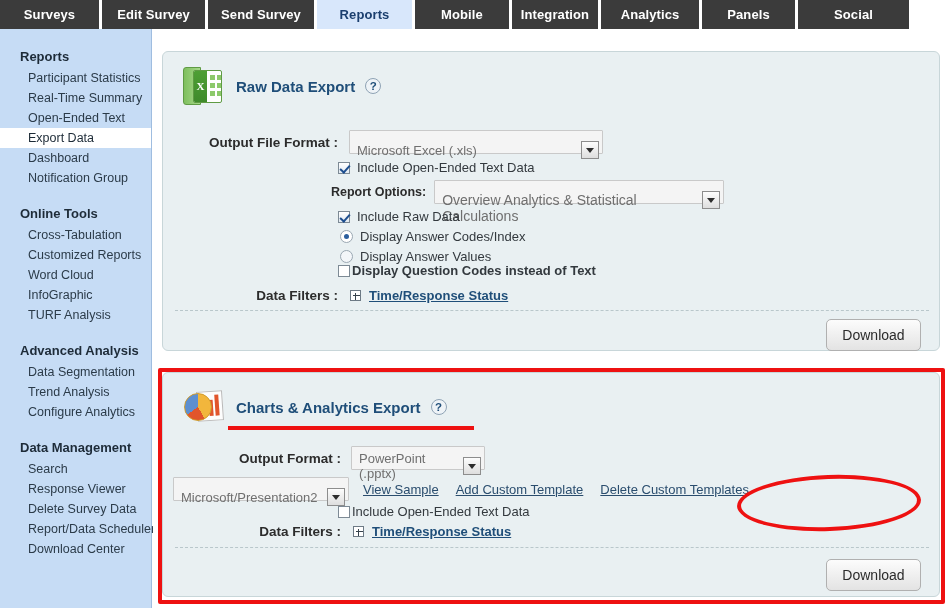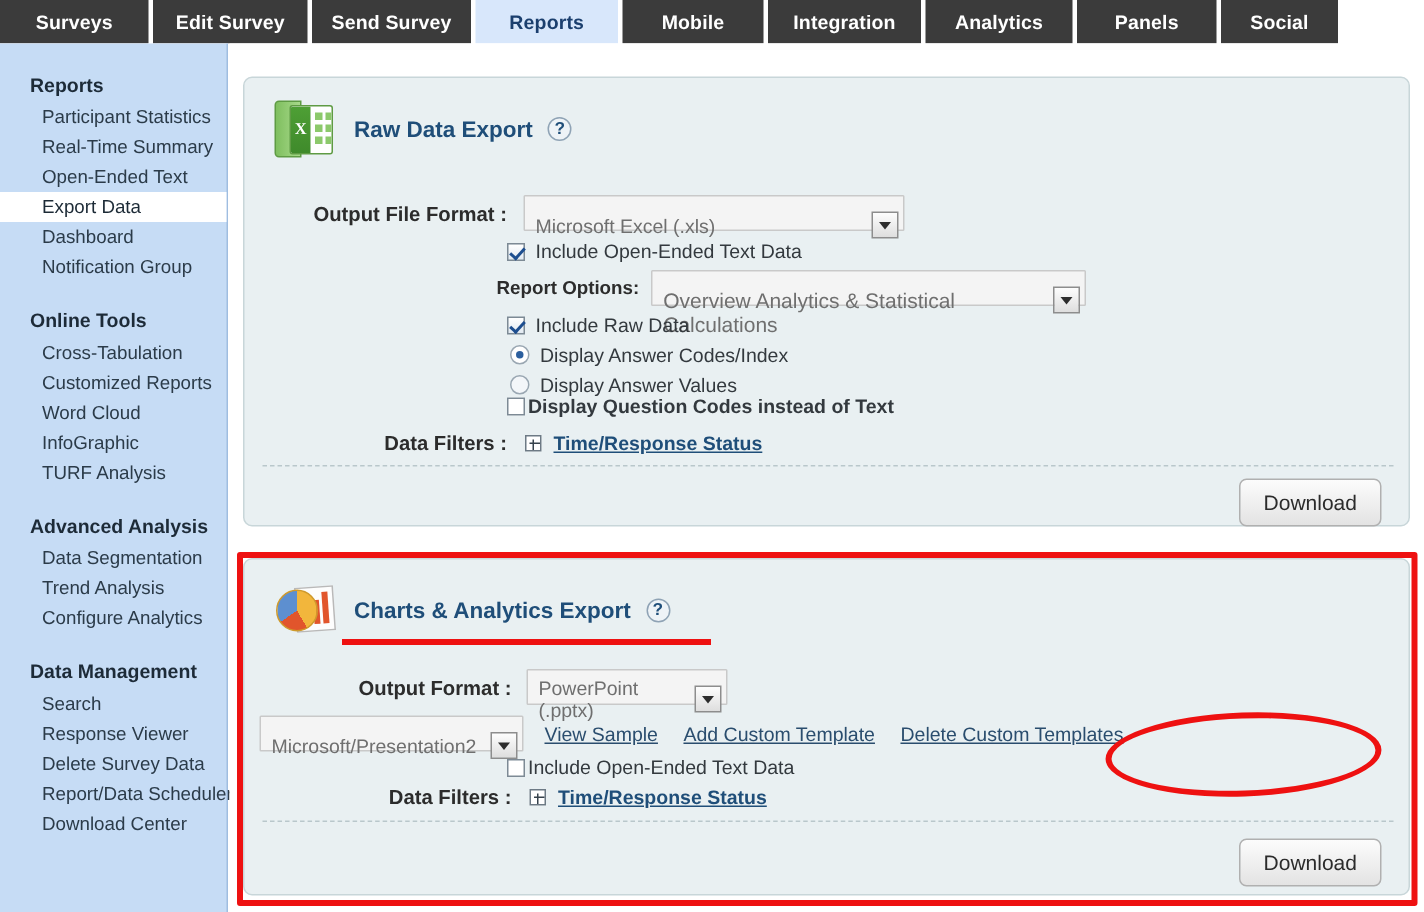--- a/index.html
+++ b/index.html
@@ -352,30 +352,30 @@
       </div>
     <div class="tab" style="width:106px">
         <span>Send Survey</span>
       </div>
     <div class="tab active" style="width:95px">
         <span>Reports</span>
       </div>
     <div class="tab" style="width:94px">
         <span>Mobile</span>
       </div>
-    <div class="tab" style="width:102px">
+    <div class="tab" style="width:86px">
         <span>Integration</span>
       </div>
     <div class="tab" style="width:98px">
         <span>Analytics</span>
       </div>
     <div class="tab" style="width:93px">
         <span>Panels</span>
       </div>
-    <div class="tab" style="width:78px">
+    <div class="tab" style="width:111px">
         <span>Social</span>
       </div>
     <div class="tabbar-rest"></div>
   </div>
 
   <div class="page">
 
     <div class="sidebar">
 
       <div class="side-group">

